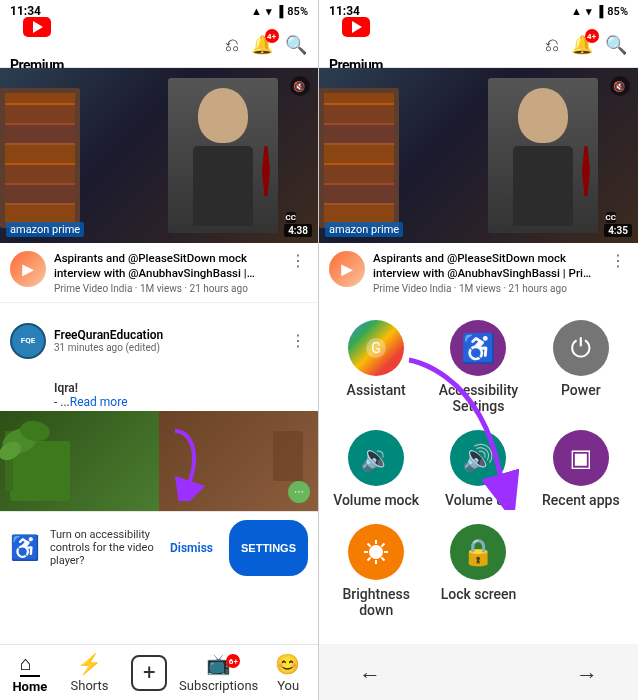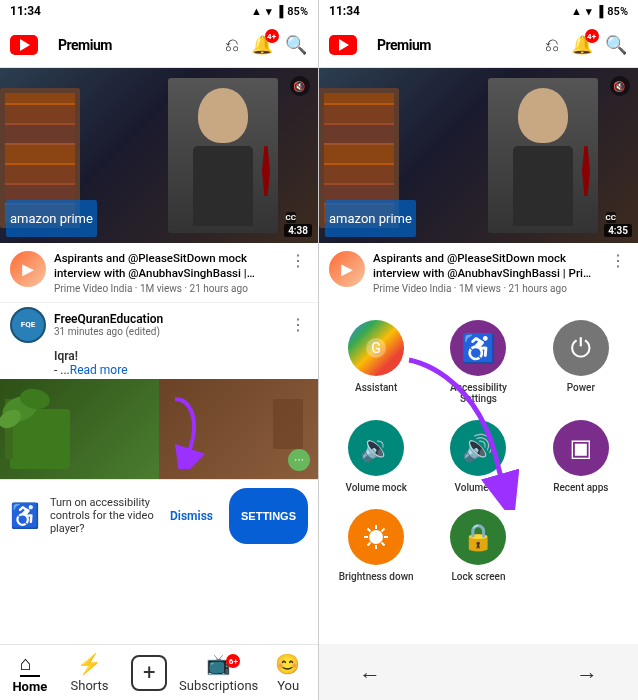--- a/index.html
+++ b/index.html
@@ -41,20 +41,21 @@
       align-items: center;
       padding: 4px 10px;
       height: 46px;
       background: #fff;
       border-bottom: 1px solid #e5e5e5;
     }
     .yt-logo {
       display: flex;
       align-items: center;
       gap: 20px;
+      flex-direction: column;
     }
     .yt-icon {
       width: 28px;
       height: 20px;
       background: #FF0000;
       border-radius: 5px;
       display: flex;
       align-items: center;
       justify-content: center;
     }
@@ -192,22 +193,22 @@
       border-radius: 2px;
       font-weight: 700;
       text-align: center;
     }
     .amazon-prime-badge {
       position: absolute;
       bottom: 6px;
       left: 6px;
       background: rgba(0,100,200,0.7);
       color: white;
-      font-size: 13px;
-      padding: 11px 4px;
+      font-size: 11px;
+      padding: 1px 4px;
       border-radius: 2px;
     }
     .bookshelf {
       position: absolute;
       left: 0;
       top: 20px;
       width: 80px;
       height: 140px;
       background: #5c3d2e;
       border-radius: 2px;
@@ -275,21 +276,21 @@
       font-size: 16px;
       color: #666;
       cursor: pointer;
       padding: 0 2px;
     }
 
     
     .channel-row {
       display: flex;
       align-items: center;
-      padding: 4px 10px;
+      padding: 20px 10px;
       gap: 8px;
       border-top: 1px solid #f0f0f0;
     }
     .fqe-avatar {
       width: 36px;
       height: 36px;
       border-radius: 50%;
       background: #1a5276;
       display: flex;
       align-items: center;
@@ -510,21 +511,21 @@
       width: 56px;
       height: 56px;
       border-radius: 50%;
       display: flex;
       align-items: center;
       justify-content: center;
       font-size: 26px;
       color: white;
     }
     .grid-label {
-      font-size: 10px;
+      font-size: 14px;
       color: #333;
       text-align: center;
       font-weight: 500;
     }
     .color-google { background: linear-gradient(135deg, #4285F4 0%, #34A853 25%, #FBBC05 50%, #EA4335 75%); }
     .color-purple-accessibility { background: #7B2D8B; }
     .color-gray-power { background: #757575; }
     .color-teal-vol-down { background: #00897B; }
     .color-teal-vol-up { background: #00897B; }
     .color-purple-recent { background: #7B2D8B; }

